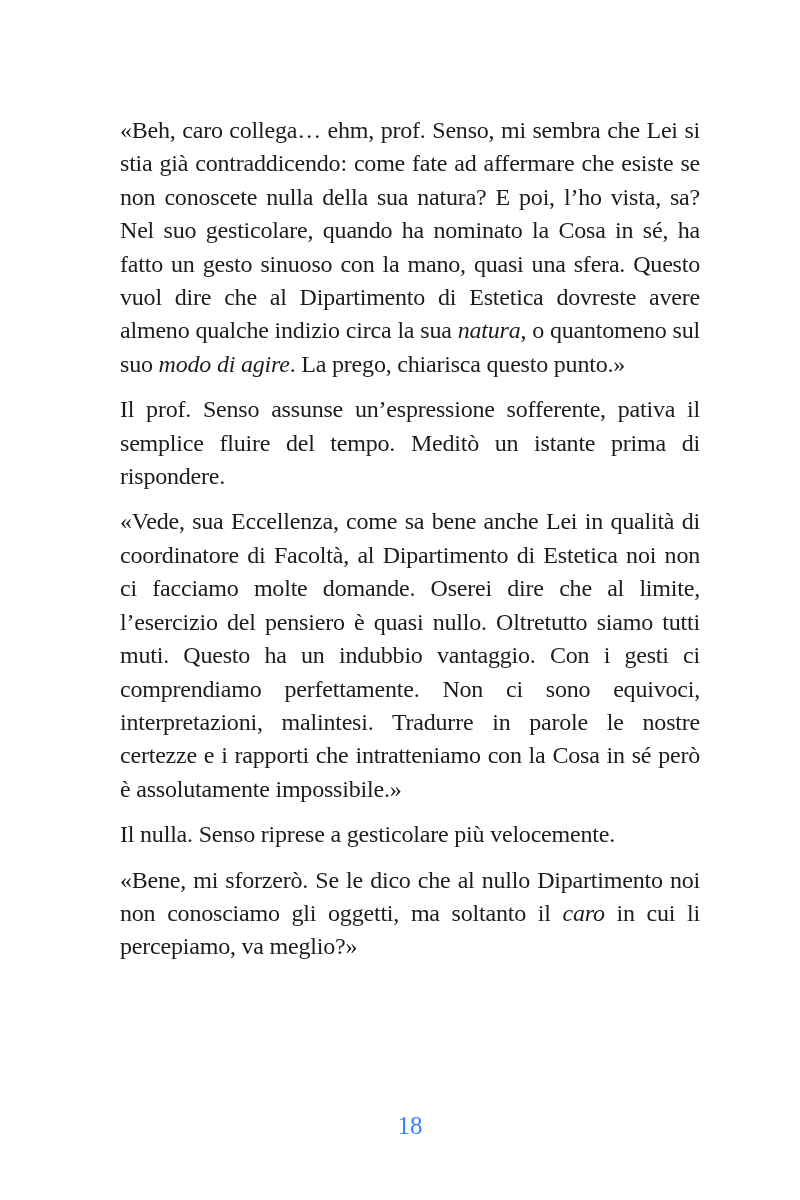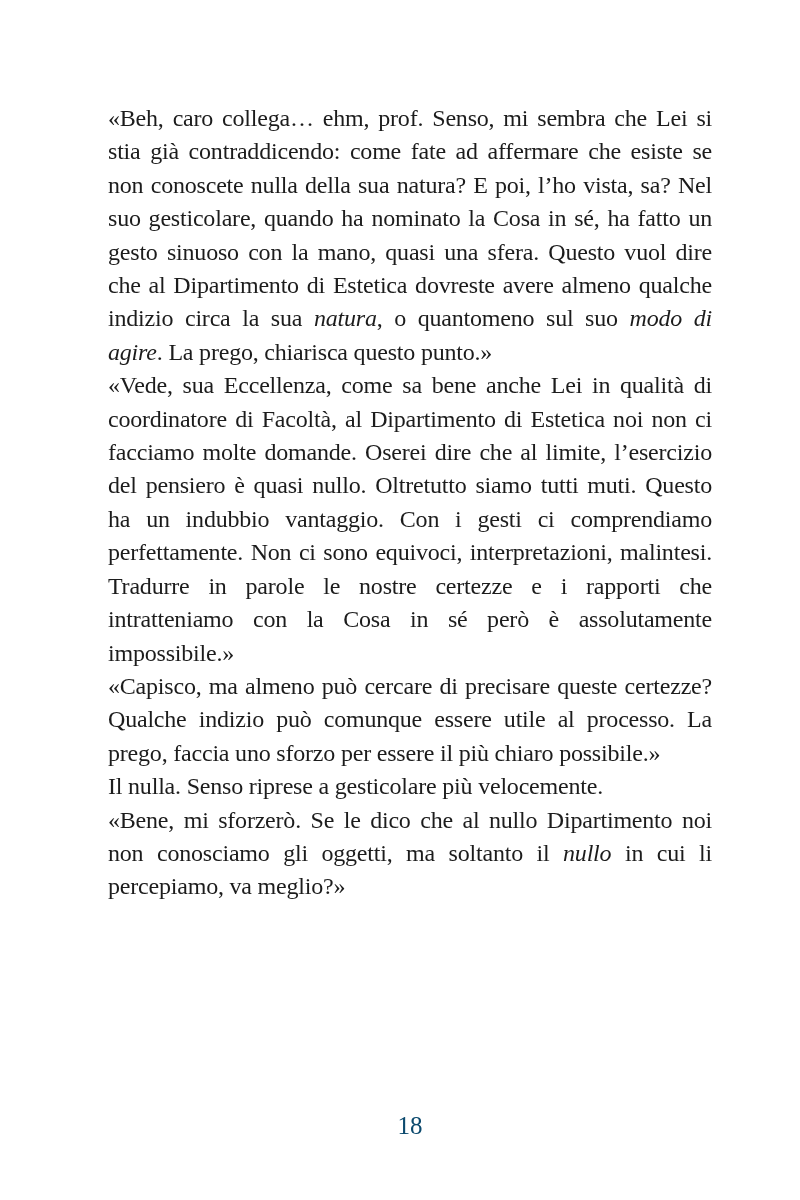--- a/index.html
+++ b/index.html
@@ -28,42 +28,42 @@
     left: 108px;
     top: 102px;
     width: 604px;
     font-size: 24px;
     line-height: 33.4px;
     text-align: justify;
     color: #1c1c1c;
     letter-spacing: -0.2px;
   }
   .text-block p {
-    margin: 0;
+    margin: 12px;
     padding: 0;
     text-indent: 0;
   }
   .text-block .run-italic {
     font-style: italic;
   }
   .page-number {
     position: absolute;
     left: 108px;
     top: 1112px;
     width: 604px;
     text-align: center;
     font-size: 25px;
-    color: #0c4a6e;
+    color: #3b82f6;
   }
 </style>
 </head>
 <body>
 
 <div class="book-page">
   <div class="text-block" id="text-block">
       <p><span>«Beh, caro collega… ehm, prof. Senso, mi sembra che Lei si stia già contraddicendo: come fate ad affermare che esiste se non conoscete nulla della sua natura? E poi, l’ho vista, sa? Nel suo gesticolare, quando ha nominato la Cosa in sé, ha fatto un gesto sinuoso con la mano, quasi una sfera. Questo vuol dire che al Dipartimento di Estetica dovreste avere almeno qualche indizio circa la sua </span><span class="run-italic">natura</span><span>, o quantomeno sul suo </span><span class="run-italic">modo di agire</span><span>. La prego, chiarisca questo punto.»</span></p>
+      <p><span>Il prof. Senso assunse un’espressione sofferente, pativa il semplice fluire del tempo. Meditò un istante prima di rispondere.</span></p>
       <p><span>«Vede, sua Eccellenza, come sa bene anche Lei in qualità di coordinatore di Facoltà, al Dipartimento di Estetica noi non ci facciamo molte domande. Oserei dire che al limite, l’esercizio del pensiero è quasi nullo. Oltretutto siamo tutti muti. Questo ha un indubbio vantaggio. Con i gesti ci comprendiamo perfettamente. Non ci sono equivoci, interpretazioni, malintesi. Tradurre in parole le nostre certezze e i rapporti che intratteniamo con la Cosa in sé però è assolutamente impossibile.»</span></p>
-      <p><span>«Capisco, ma almeno può cercare di precisare queste certezze? Qualche indizio può comunque essere utile al processo. La prego, faccia uno sforzo per essere il più chiaro possibile.»</span></p>
       <p><span>Il nulla. Senso riprese a gesticolare più velocemente.</span></p>
-      <p><span>«Bene, mi sforzerò. Se le dico che al nullo Dipartimento noi non conosciamo gli oggetti, ma soltanto il </span><span class="run-italic">nullo</span><span> in cui li percepiamo, va meglio?»</span></p>
+      <p><span>«Bene, mi sforzerò. Se le dico che al nullo Dipartimento noi non conosciamo gli oggetti, ma soltanto il </span><span class="run-italic">caro</span><span> in cui li percepiamo, va meglio?»</span></p>
     </div>
   <div class="page-number">18</div>
 </div>
 
 </body></html>

